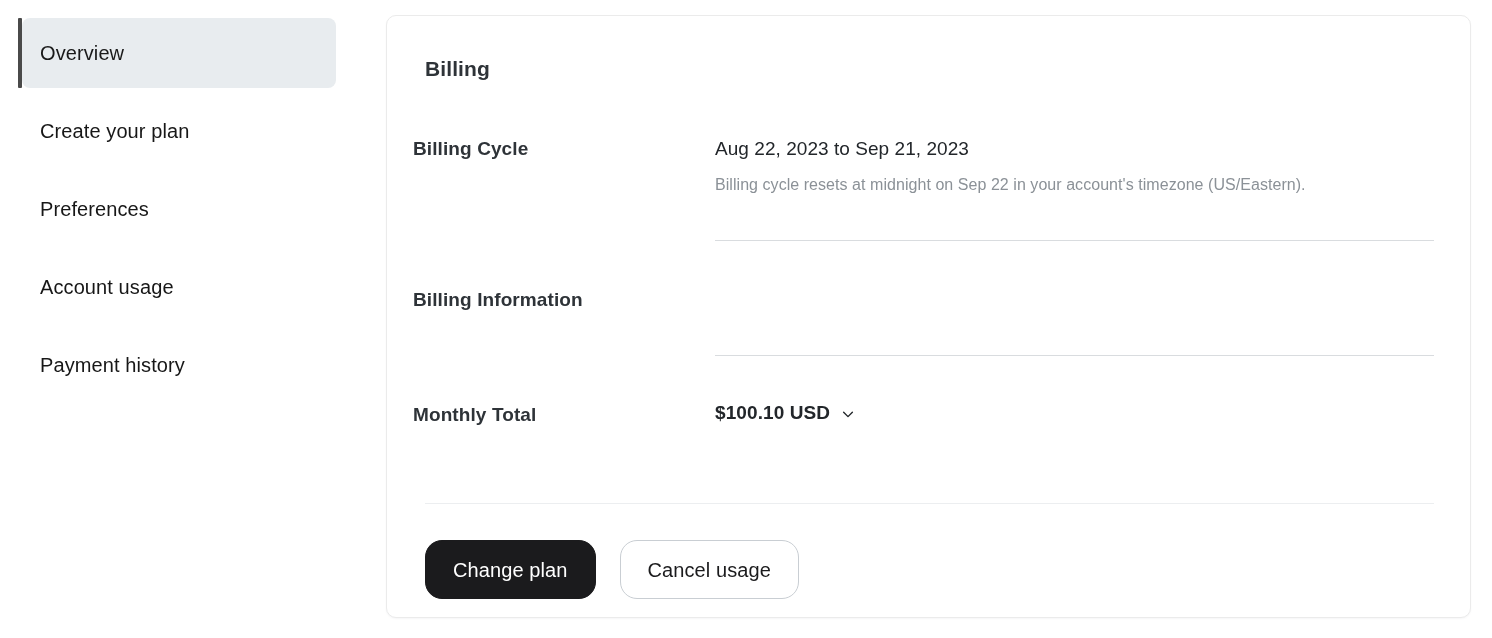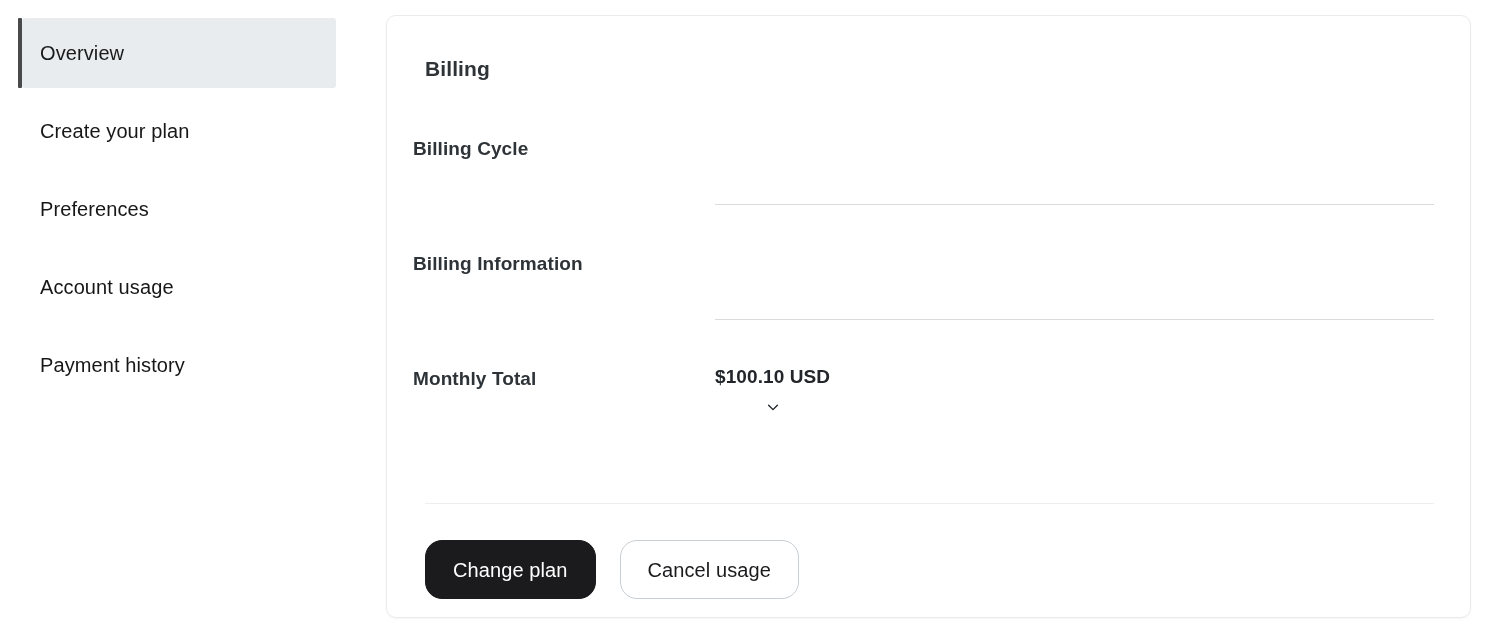--- a/index.html
+++ b/index.html
@@ -36,21 +36,21 @@
     position: relative;
     display: flex;
     align-items: center;
     height: 70px;
     margin: 0 24px 0 0;
     padding-left: 40px;
     font-size: 20px;
     line-height: 1.2;
     color: #171717;
     letter-spacing: 0.1px;
-    border-radius: 3px;
+    border-radius: 8px;
     cursor: pointer;
     background: transparent;
   }
 
   .nav-item + .nav-item { margin-top: 8px; }
 
   .nav-item.is-active {
     background: #e8ecef;
     margin-left: 22px;
     padding-left: 18px;
@@ -159,21 +159,20 @@
   
   .total-value {
     display: inline-flex;
     align-items: center;
     gap: 11px;
     font-size: 19px;
     font-weight: 700;
     color: #22262a;
     letter-spacing: 0.1px;
     cursor: pointer;
-    flex-direction: column;
   }
 
   .chevron {
     display: inline-block;
     width: 14px;
     height: 14px;
     position: relative;
     top: 1px;
   }
   .chevron svg { display: block; }
@@ -254,20 +253,24 @@
   </nav>
 
   <section class="card">
 
     <h1 class="card-title">Billing</h1>
 
     <div class="rows">
 
       <div class="row row-billing-cycle">
         <div class="row-label">Billing Cycle</div>
+        <div class="row-body">
+          <div class="row-value">Aug 22, 2023 to Sep 21, 2023</div>
+          <div class="row-help">Billing cycle resets at midnight on Sep 22 in your account's timezone (US/Eastern).</div>
+        </div>
       </div>
 
       <div class="divider-inset"></div>
       <div class="gap-after-divider"></div>
 
       <div class="row">
         <div class="row-label">Billing Information</div>
       </div>
 
       <div class="divider-inset"></div>

